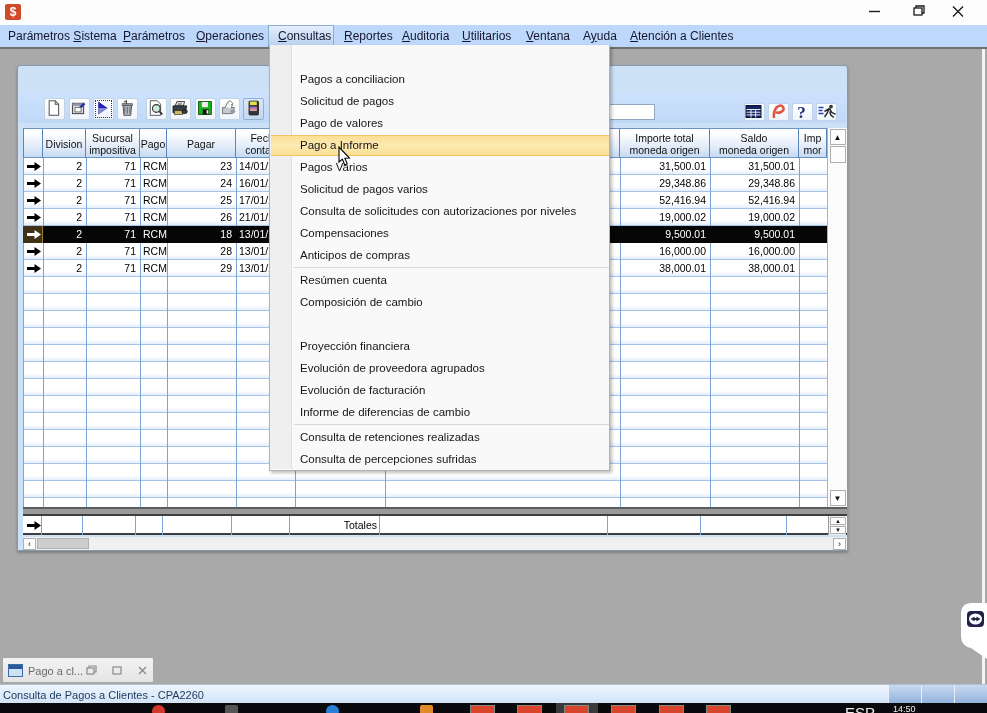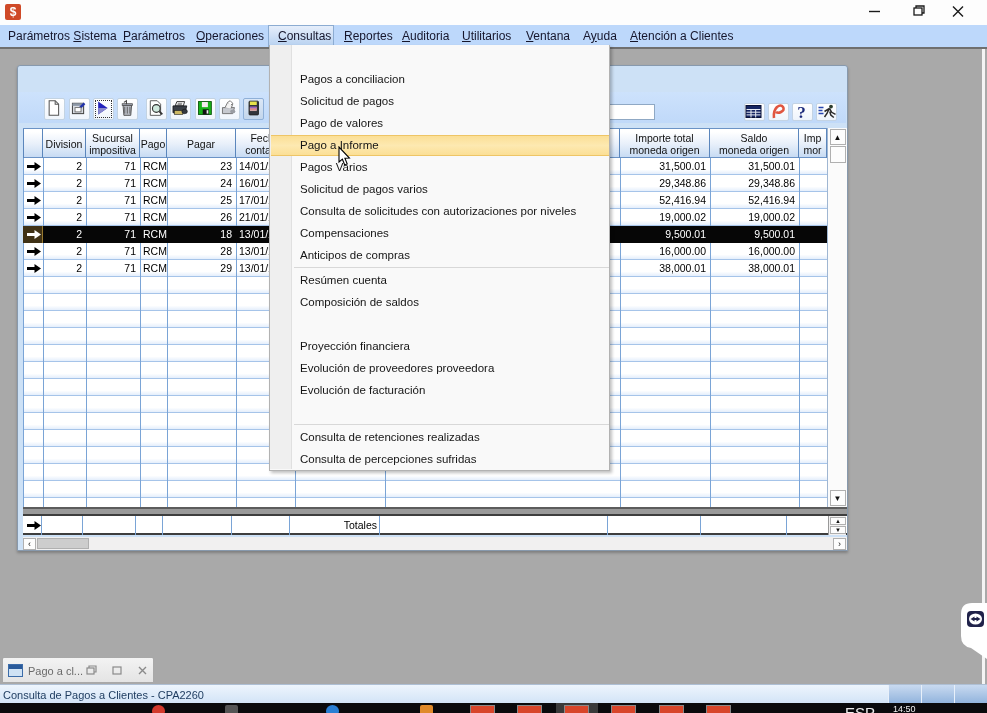--- a/index.html
+++ b/index.html
@@ -341,24 +341,25 @@
     <div class="ditem" style="top:45px">Solicitud de pagos</div>
     <div class="ditem" style="top:67px">Pago de valores</div>
     <div class="ditem" style="top:89px">Pago a Informe</div>
     <div class="ditem" style="top:111px">Pagos Varios</div>
     <div class="ditem" style="top:133px">Solicitud de pagos varios</div>
     <div class="ditem" style="top:155px">Consulta de solicitudes con autorizaciones por niveles</div>
     <div class="ditem" style="top:177px">Compensaciones</div>
     <div class="ditem" style="top:199px">Anticipos de compras</div>
     <div class="dsep" style="top:222px"></div>
     <div class="ditem" style="top:224px">Resúmen cuenta</div>
-    <div class="ditem" style="top:246px">Composición de saldos</div>
+    <div class="ditem" style="top:246px">Composición de cambio</div>
     <div class="ditem" style="top:290px">Proyección financiera</div>
-    <div class="ditem" style="top:312px">Evolución de proveedores proveedora</div>
+    <div class="ditem" style="top:312px">Evolución de proveedora agrupados</div>
     <div class="ditem" style="top:334px">Evolución de facturación</div>
+    <div class="ditem" style="top:356px">Informe de diferencias de cambio</div>
     <div class="dsep" style="top:379px"></div>
     <div class="ditem" style="top:403px">Consulta de percepciones sufridas</div>
     <div class="ditem" style="top:381px">Consulta de retenciones realizadas</div>
   </div>
 
 <div class="abs" id="minwin">
  <svg class="abs" style="left:5px;top:6px" width="15" height="13" viewBox="0 0 15 13">
    <rect x="0.5" y="0.5" width="14" height="12" fill="#cfe2f4" stroke="#3c6ca8"></rect>
    <rect x="1" y="1" width="13" height="4" fill="#2a5a9a"></rect>
     </svg>

